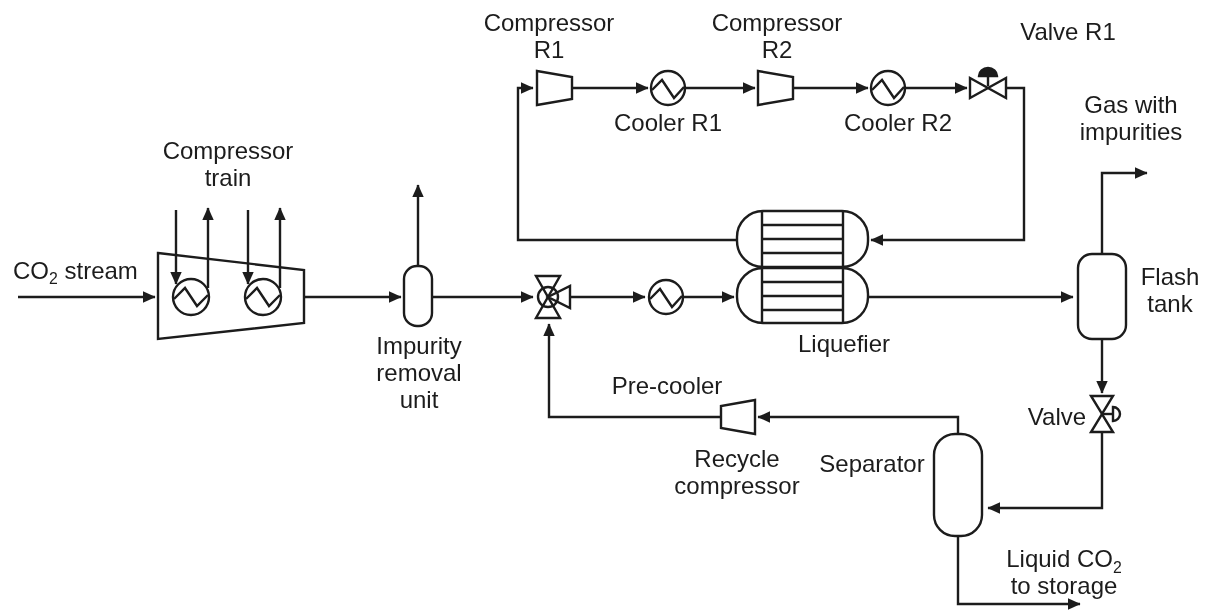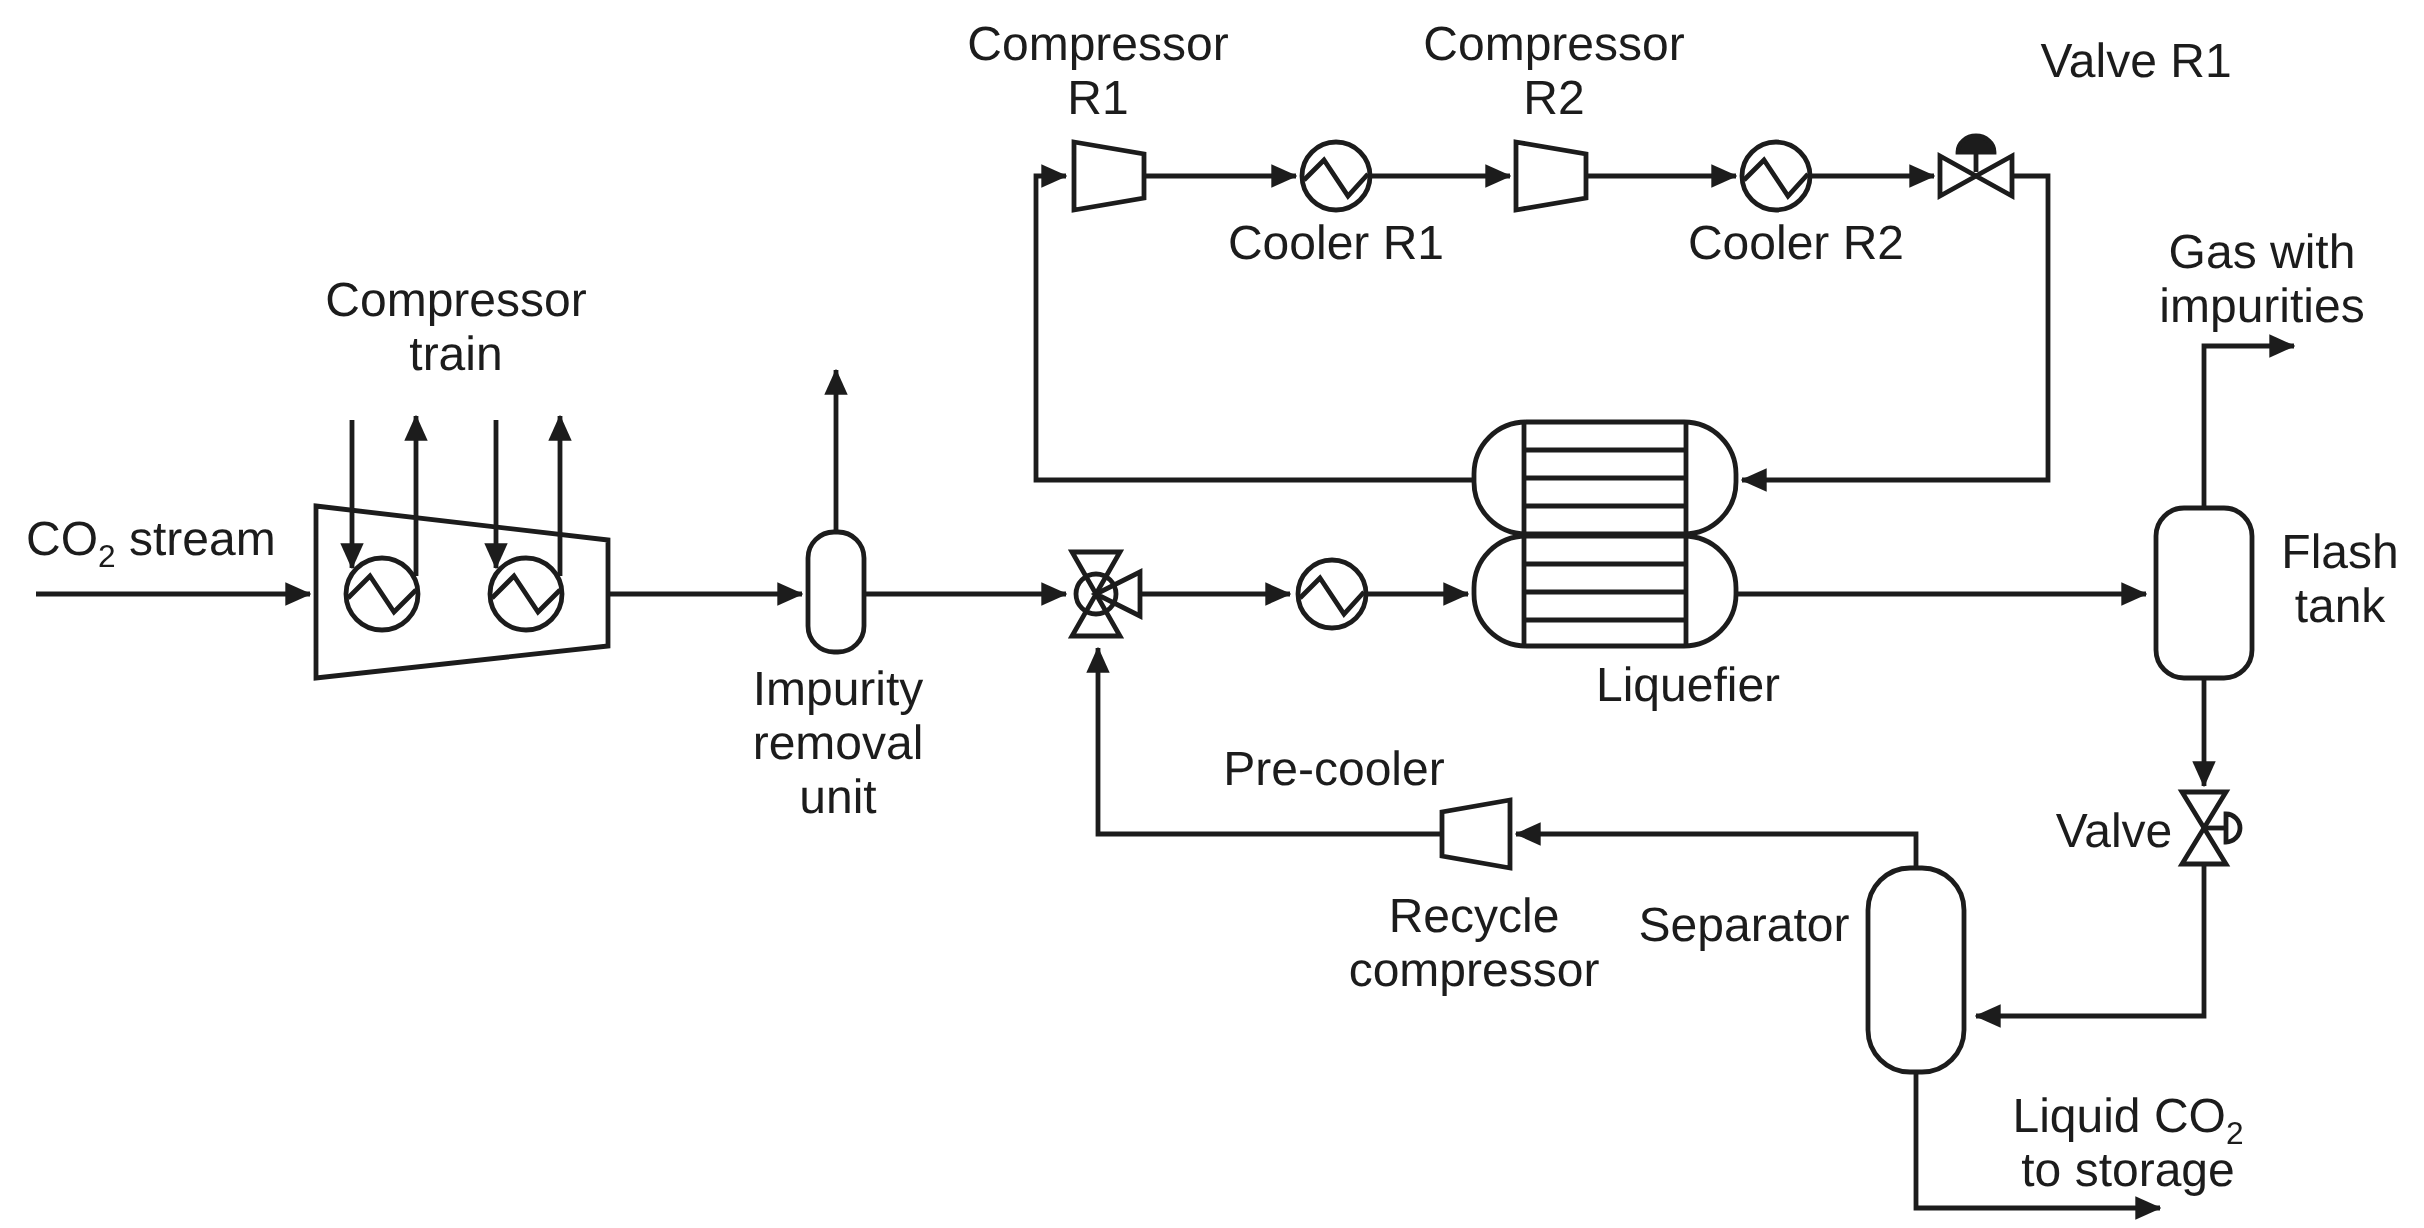--- a/index.html
+++ b/index.html
@@ -193,21 +193,21 @@
 
 
 <div class="lbl" style="left:667px;top:337px;margin-top:48px;">
   <span>Pre-cooler</span>
 </div>
 
 <div class="lbl" style="left:812px;top:343px;margin-left:32px;">
   <span>Liquefier</span>
 </div>
 
-<div class="lbl" style="left:1131px;top:140px;">
+<div class="lbl" style="left:1131px;top:118px;">
   <div>Gas with</div>
   <div>impurities</div>
 </div>
 
 <div class="lbl" style="left:1170px;top:290px;">
   <div>Flash</div>
   <div>tank</div>
 </div>
 
 <div class="lbl" style="left:1057px;top:416px;">

